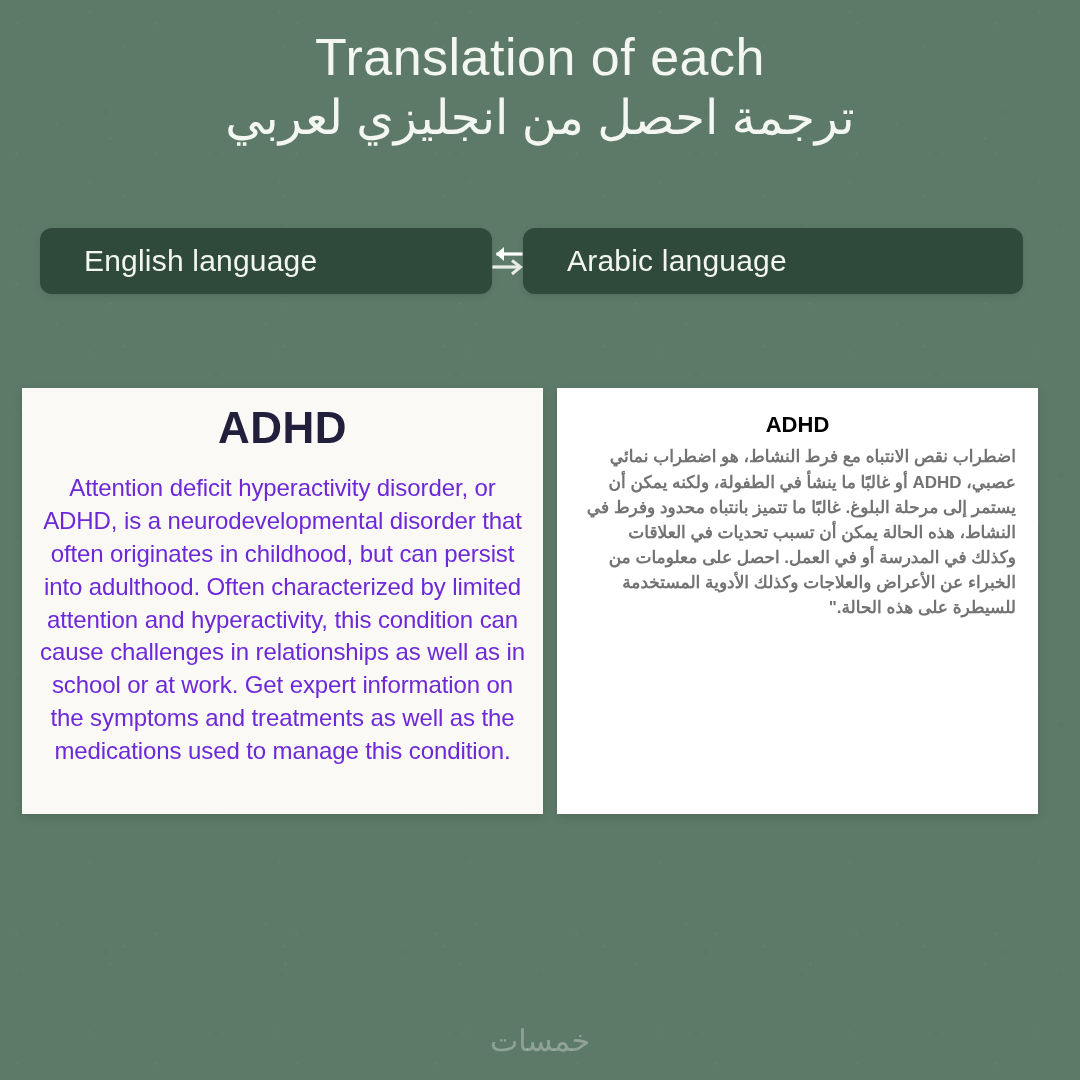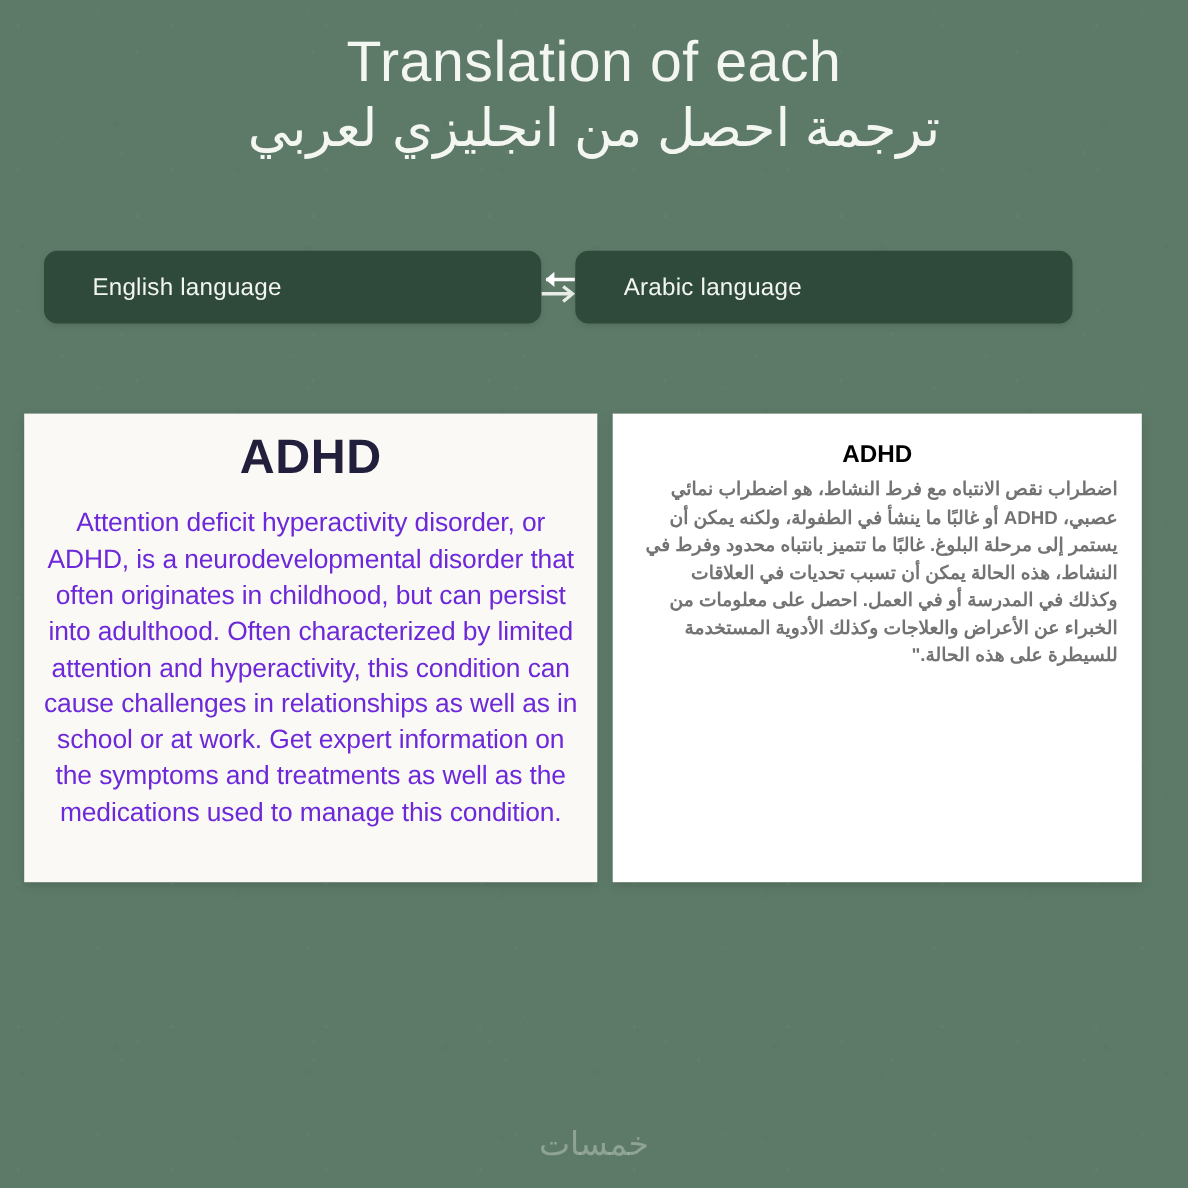--- a/index.html
+++ b/index.html
@@ -76,43 +76,43 @@
     position: absolute;
     top: 0;
     height: 66px;
     background: #2f4a3a;
     border-radius: 12px;
     display: flex;
     align-items: center;
     box-shadow: 0 2px 6px rgba(0,0,0,.10);
   }
   #lang-pill-source { left: 0; width: 452px; }
-  #lang-pill-target { left: 483px; width: 452px; }
+  #lang-pill-target { left: 483px; width: 500px; }
   .lang-label {
     color: #f2f5f1;
-    font-size: 22px;
+    font-size: 30px;
     font-weight: 400;
     padding-left: 44px;
     letter-spacing: .2px;
   }
   #swap-icon {
     position: absolute;
     left: 452px;
     top: 0;
     width: 31px;
     height: 66px;
     display: flex;
     align-items: center;
     justify-content: center;
   }
 
   
   #cards {
     position: absolute;
-    top: 376px;
+    top: 388px;
     left: 22px;
     width: 1016px;
     height: 426px;
   }
   .card {
     position: absolute;
     top: 0;
     height: 426px;
     box-shadow: 0 3px 9px rgba(0,0,0,.13);
     overflow: hidden;

